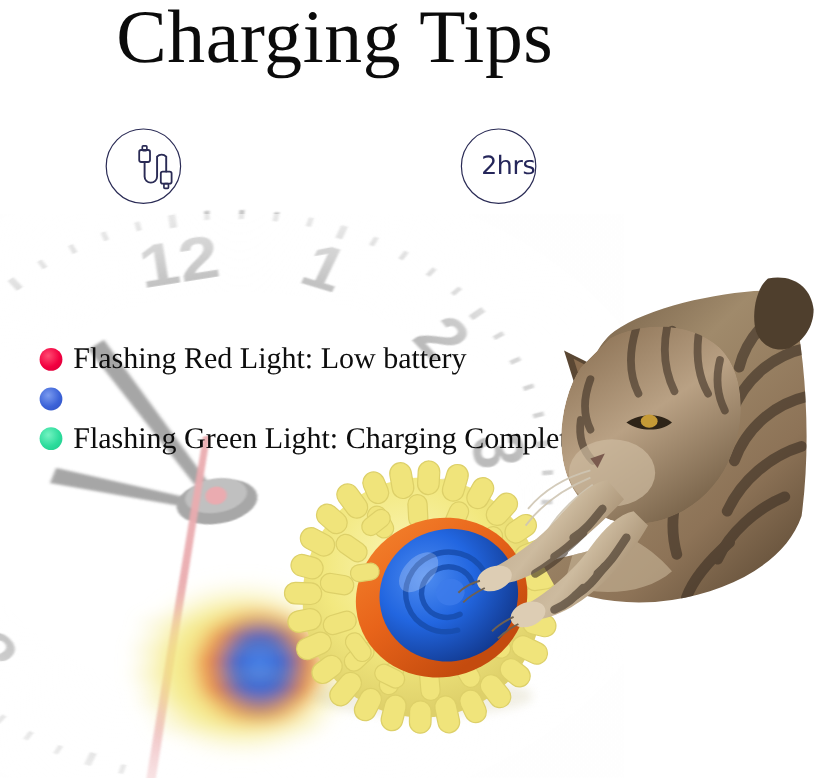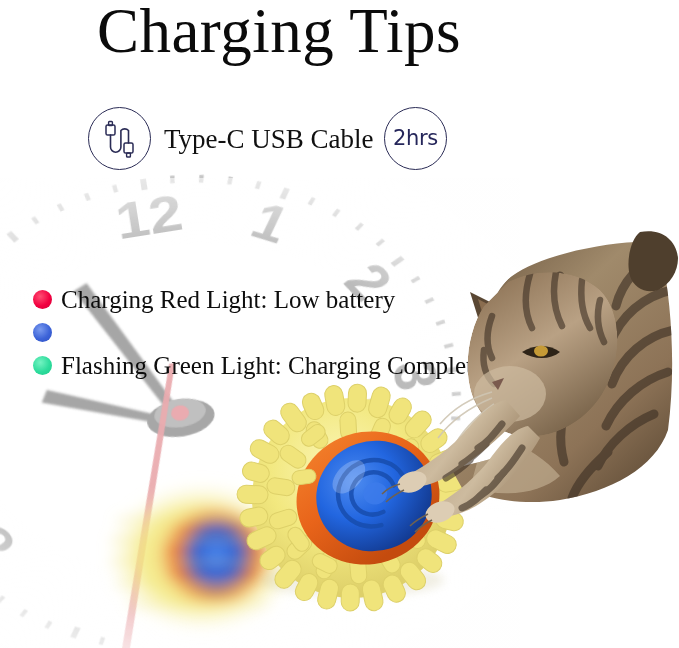--- a/index.html
+++ b/index.html
@@ -27,21 +27,21 @@
     position:absolute; left:0; top:98px; width:679px; height:80px;
   }
   .spec-item { position:absolute; display:flex; align-items:center; }
   #spec-usb  { left:88px;  top:0; }
   #spec-time { left:384px; top:0; }
 
   .spec-badge {
     width:63px; height:63px; border-radius:50%;
     border:1.4px solid #2a2b55;
     position:relative; flex:0 0 auto;
-    display:flex; align-items:center; justify-content:center;
+    display:flex; align-items:center; justify-content:flex-end;
     margin-top:9px;
   }
   .spec-badge svg { display:block; }
   .badge-text {
     font-family:"DejaVu Sans", sans-serif;
     font-size:21px; color:#25265a; letter-spacing:-0.3px;
     line-height:1;
   }
   .spec-label {
     font-family:"Liberation Serif", serif;
@@ -95,21 +95,20 @@
 
         <rect x="6" y="9" width="9" height="10" rx="1.6" fill="none" stroke="#2a2b55" stroke-width="1.5"></rect>
         <rect x="8.6" y="5.5" width="3.8" height="4" rx="0.8" fill="none" stroke="#2a2b55" stroke-width="1.4"></rect>
 
         <rect x="24" y="27" width="9" height="10" rx="1.6" fill="none" stroke="#2a2b55" stroke-width="1.5"></rect>
         <rect x="26.6" y="37" width="3.8" height="4" rx="0.8" fill="none" stroke="#2a2b55" stroke-width="1.4"></rect>
 
         <path d="M10.5 19 L10.5 31 A5.2 5.2 0 0 0 20.9 31 L20.9 14.5 A5.2 5.2 0 0 1 28.5 14.5 L28.5 27" fill="none" stroke="#2a2b55" stroke-width="1.6" stroke-linecap="round"></path>
       </svg>
     </div>
-    <div class="spec-label">Type-C USB Cable</div>
   </div>
 
   <div class="spec-item" id="spec-time">
     <div class="spec-badge">
       <span class="badge-text">2hrs</span>
     </div>
   </div>
 
 </div>
 
@@ -293,21 +292,21 @@
     </g>
 
     <rect x="0" y="0" width="640" height="470" fill="url(#clockFade)"></rect>
   </svg>
 </div>
 
 <div id="led-legend">
 
   <div class="led-row">
     <span class="led-dot red"></span>
-    <span class="led-text">Charging Red Light: Low battery</span>
+    <span class="led-text">Flashing Red Light: Low battery</span>
   </div>
 
   <div class="led-row">
     <span class="led-dot blue"></span>
   </div>
 
   <div class="led-row">
     <span class="led-dot green"></span>
     <span class="led-text">Flashing Green Light: Charging Completed</span>
   </div>

